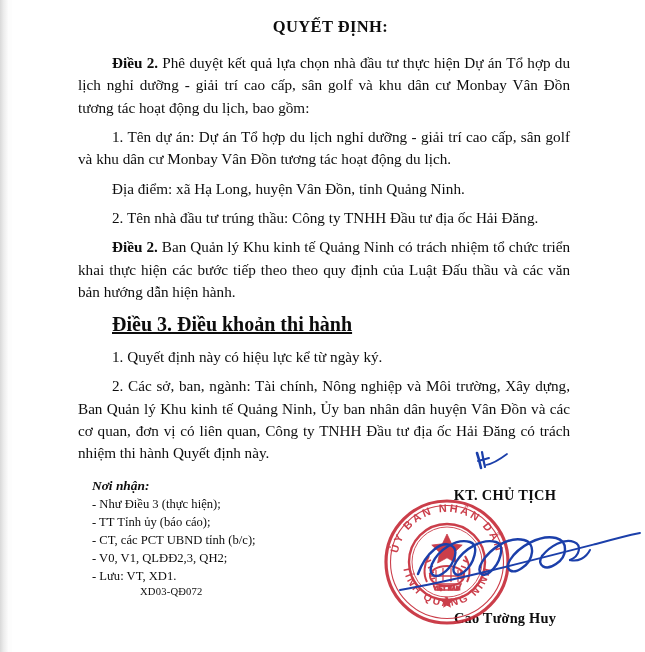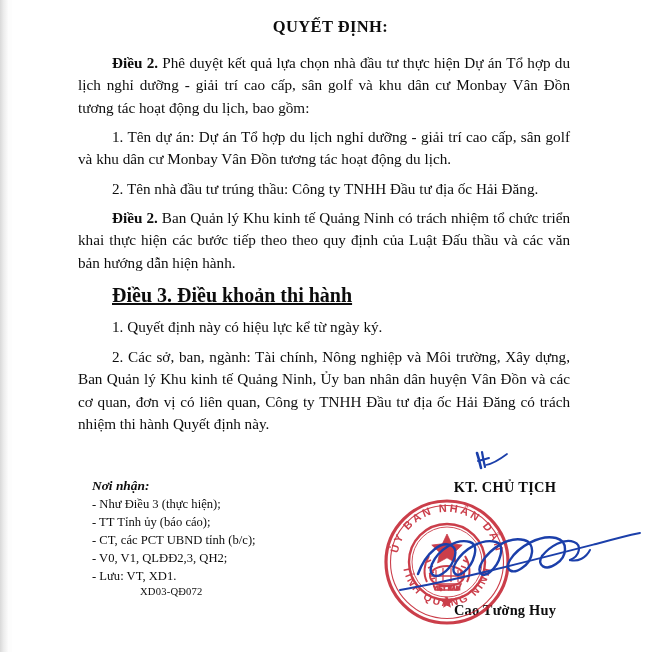--- a/index.html
+++ b/index.html
@@ -111,21 +111,21 @@
     font-size: 10.6px;
     margin-top: 1px;
     padding-left: 48px;
     letter-spacing: 0.2px;
     font-family: Liberation Serif, serif;
   }
 
   .signature-block {
     position: absolute;
     left: 380px;
-    top: 0;
+    top: 8px;
     width: 250px;
     text-align: center;
     font-family: Liberation Serif, serif;
   }
   .sig-role {
     font-weight: bold;
     font-size: 14.4px;
     line-height: 1.32;
     letter-spacing: 0.3px;
   }
@@ -177,20 +177,21 @@
 <div class="page">
 
   <div class="doc-title">QUYẾT ĐỊNH:</div>
 
   <div class="body-block">
 
     <p class="para"><span class="art">Điều 2.</span><span> Phê duyệt kết quả lựa chọn nhà đầu tư thực hiện Dự án Tổ hợp du lịch nghỉ dưỡng - giải trí cao cấp, sân golf và khu dân cư Monbay Vân Đồn tương tác hoạt động du lịch, bao gồm:</span></p>
 
     <p class="para">1. Tên dự án: Dự án Tổ hợp du lịch nghỉ dưỡng - giải trí cao cấp, sân golf và khu dân cư Monbay Vân Đồn tương tác hoạt động du lịch.</p>
 
+    <p class="para">Địa điểm: xã Hạ Long, huyện Vân Đồn, tỉnh Quảng Ninh.</p>
 
     <p class="para">2. Tên nhà đầu tư trúng thầu: Công ty TNHH Đầu tư địa ốc Hải Đăng.</p>
 
 
     <p class="para"><span class="art">Điều 2.</span><span> Ban Quản lý Khu kinh tế Quảng Ninh có trách nhiệm tổ chức triển khai thực hiện các bước tiếp theo theo quy định của Luật Đấu thầu và các văn bản hướng dẫn hiện hành.</span></p>
 
     <p class="heading3">Điều 3. Điều khoản thi hành</p>
 
     <p class="para">1. Quyết định này có hiệu lực kể từ ngày ký.</p>
 

